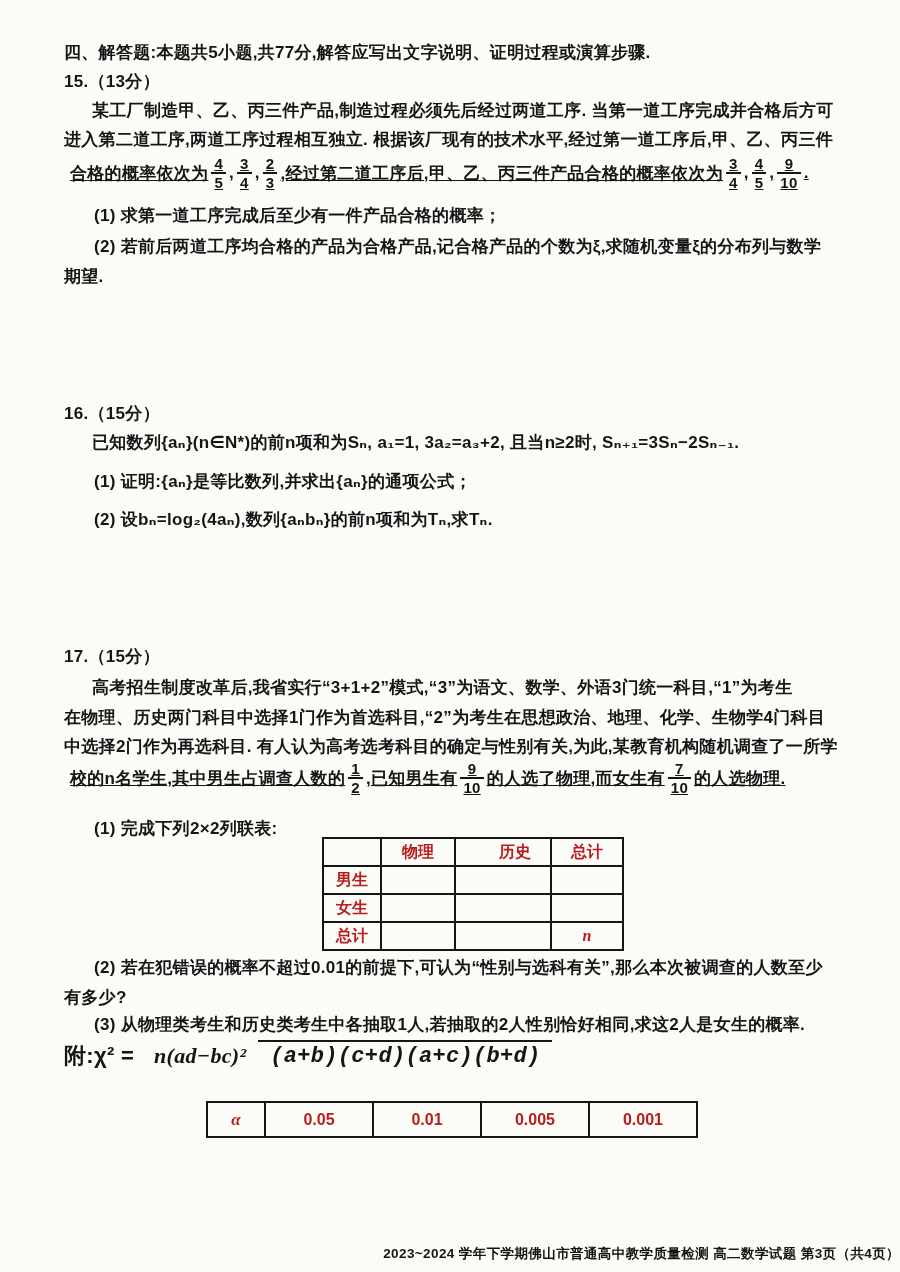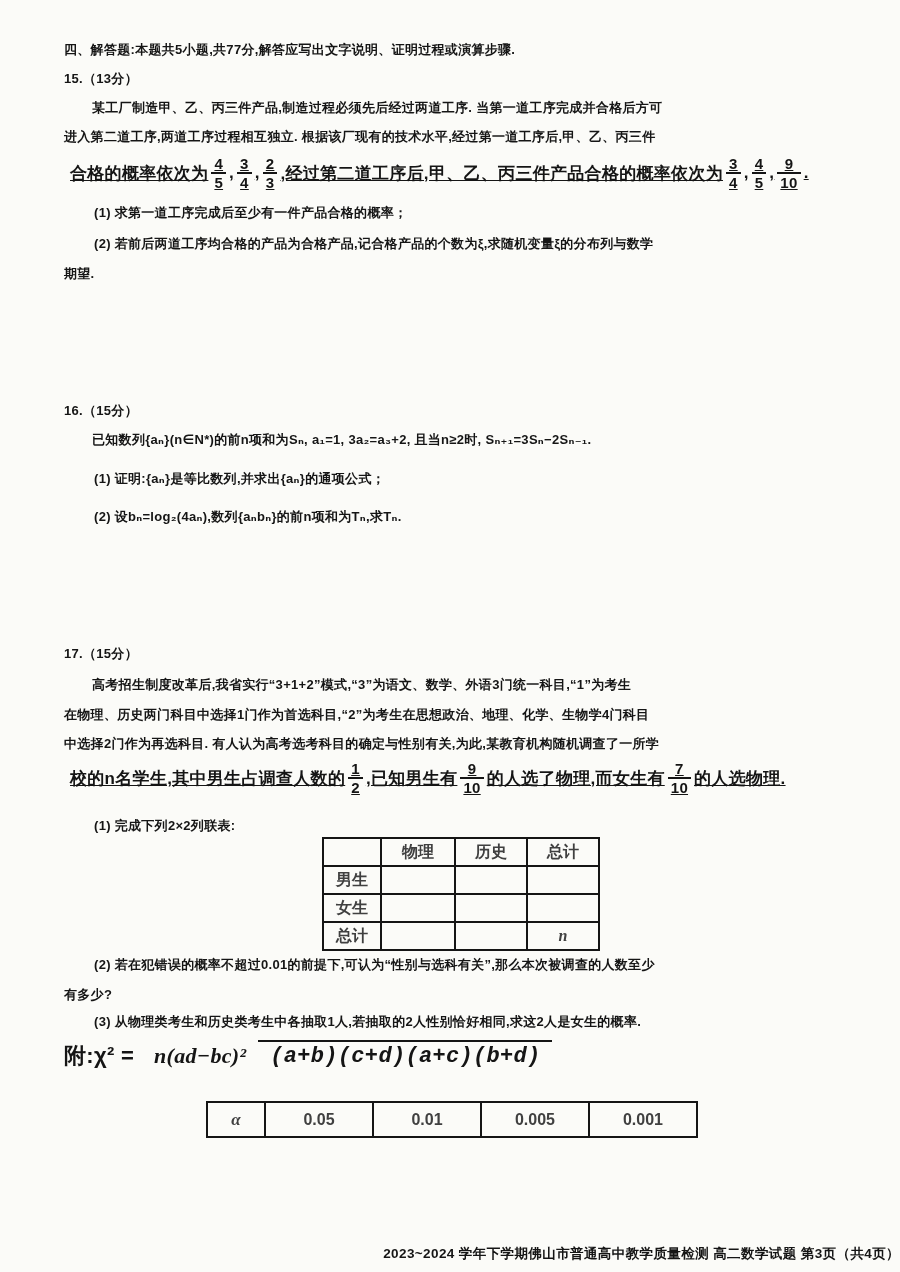--- a/index.html
+++ b/index.html
@@ -2,38 +2,38 @@
 <html><head>
 <meta charset="utf-8">
 <style>
   html,body{margin:0;padding:0;background:#d8d8d4;}
   .page{
     position:relative;width:900px;height:1272px;margin:0 auto;
     background:#fbfbf8;color:#151515;overflow:hidden;
     font-family:"Liberation Sans","DejaVu Sans",sans-serif;
   }
   .line{
-    position:absolute;left:64px;font-size:13px;font-weight:600;
+    position:absolute;left:64px;font-size:17px;font-weight:600;
     letter-spacing:.3px;white-space:nowrap;line-height:1.25;
   }
   .bold{font-weight:800;}
   .fracline{
     position:absolute;left:70px;display:flex;align-items:center;
     font-size:17px;font-weight:600;letter-spacing:.3px;white-space:nowrap;text-decoration:underline;
   }
   .frac{display:inline-flex;flex-direction:column;align-items:center;margin:0 3px;font-weight:700;}
   .frac .fnum{padding:0 3px;line-height:1.15;font-size:15px;}
   .frac .fden{padding:0 3px;line-height:1.15;font-size:15px;border-top:2px solid #151515;}
   table.grid{position:absolute;border-collapse:collapse;table-layout:fixed;
-    font-size:16px;font-weight:700;color:#404040;}
+    font-size:16px;font-weight:700;color:#b91c1c;}
   table.grid td,table.grid th{border:2.5px solid #151515;text-align:center;padding:0;}
   .ctable td,.ctable th{height:26px;}
   .ctable .c0{width:56px;}
   .ctable .c1{width:72px;}
-  .ctable .c2{width:70px;}
+  .ctable .c2{width:70px;padding-left:24px;}
   .ctable .c3{width:70px;}
   .ktable td{height:33px;}
   .ktable .k0{width:56px;font-style:italic;font-family:"Liberation Serif","DejaVu Serif",serif;font-size:17px;}
   .ktable .kv{width:106px;}
   .mathvar{font-style:italic;font-family:"Liberation Serif","DejaVu Serif",serif;}
   .formula{
     position:absolute;display:flex;align-items:center;
     font-size:22px;font-weight:800;letter-spacing:.3px;
   }
   .bigfrac{display:inline-flex;flex-direction:row;align-items:center;margin-left:8px;

